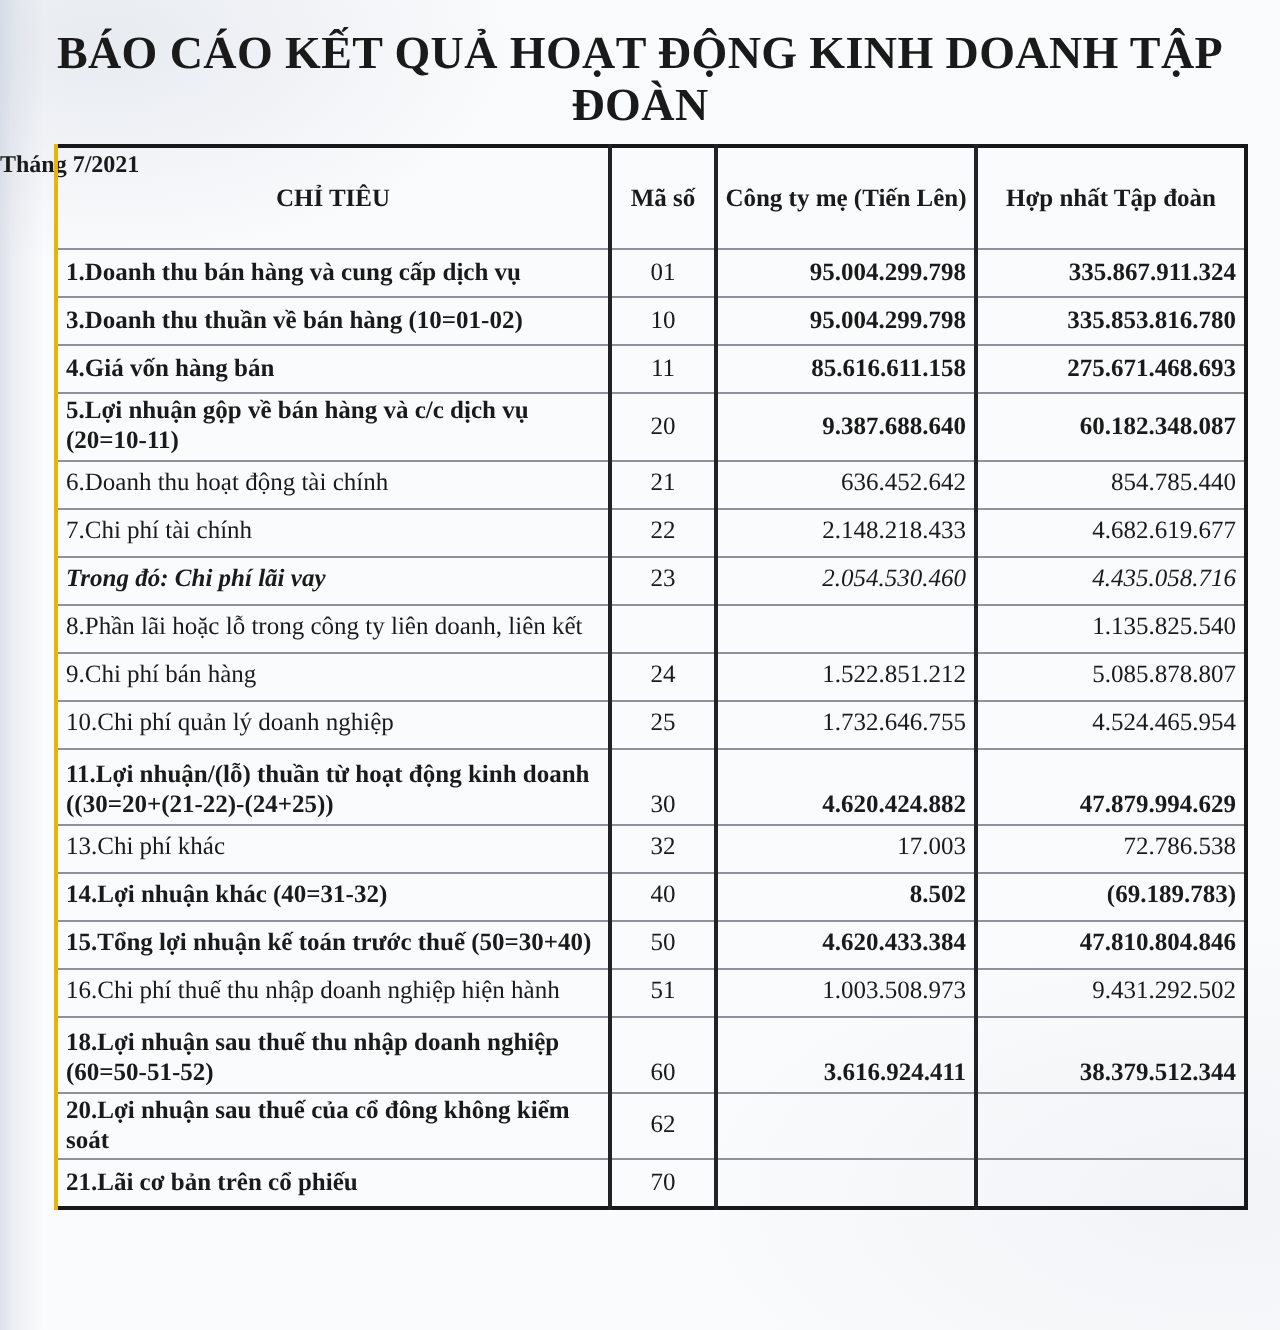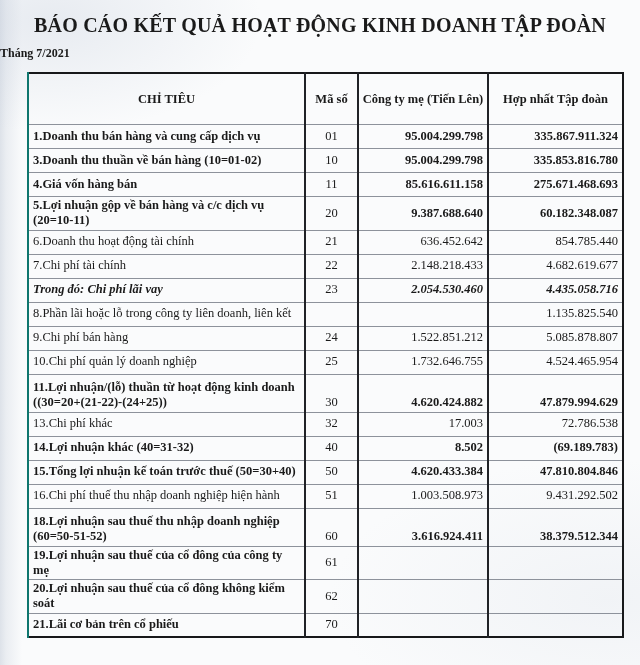--- a/index.html
+++ b/index.html
@@ -12,21 +12,21 @@
       radial-gradient(ellipse 400px 200px at 95% 90%, rgba(200,208,220,0.18), rgba(200,208,220,0) 70%),
       linear-gradient(90deg, #dde2e9 0px, rgba(221,226,233,0.55) 6px, rgba(248,249,251,0) 22px),
       #fafbfc;
     overflow: hidden;
   }
   .page { position: relative; width: 640px; height: 665px; }
 
   .title {
     margin: 0; padding-top: 14px;
     text-align: center;
-    font-size: 20px; font-weight: bold;
+    font-size: 23px; font-weight: bold;
     letter-spacing: 0.2px;
   }
   .subtitle {
     margin: 0; padding-top: 9px;
     text-align: left;
     font-size: 12px; font-weight: bold;
   }
 
   table.report {
     position: absolute; left: 27px; top: 72px;
@@ -38,21 +38,21 @@
   table.report, table.report th, table.report td {
     border: 1px solid #7d828c;
   }
   table.report { border: 2px solid #17181a; }
   table.report th, table.report td {
     border-left: 2px solid #202226;
     border-right: 2px solid #202226;
     border-top: 1px solid #8d929b;
     border-bottom: 1px solid #8d929b;
   }
-  table.report th:first-child, table.report td:first-child { border-left: 2px solid #0f766e; }
+  table.report th:first-child, table.report td:first-child { border-left: 2px solid #eab308; }
   table.report th:last-child,  table.report td:last-child  { border-right: 2px solid #17181a; }
 
   thead th {
     height: 48px;
     font-size: 12.5px; font-weight: bold;
     text-align: center; vertical-align: middle;
     border-bottom: 1.5px solid #3a3c40;
   }
   tbody tr { height: 24px; }
   tbody tr.tall { height: 38px; }
@@ -64,21 +64,21 @@
     line-height: 1.22;
   }
   tbody tr.tall td { vertical-align: bottom; }
   td.label { text-align: left; padding-left: 4px; }
   td.code  { text-align: center; font-weight: normal; }
   td.num   { text-align: right; padding-right: 4px; font-family: "Liberation Serif", "DejaVu Serif", serif; }
 
   tr.bold td.label, tr.bold td.num { font-weight: bold; margin-top: 24px; }
   tr.normal td.label, tr.normal td.num { font-weight: normal; }
   tr.italic td.label { font-style: italic; font-weight: bold; }
-  tr.italic td.num   { font-style: italic; font-weight: bold; }
+  tr.italic td.num   { font-style: italic; font-weight: normal; }
 </style>
 </head>
 <body>
 
 <div class="page">
 
   <h1 class="title">BÁO CÁO KẾT QUẢ HOẠT ĐỘNG KINH DOANH TẬP ĐOÀN</h1>
   <div class="subtitle">Tháng 7/2021</div>
 
   <table class="report">
@@ -187,26 +187,20 @@
       <td class="num">1.003.508.973</td>
       <td class="num">9.431.292.502</td>
     </tr>
         <tr class="bold tall">
       <td class="label">18.Lợi nhuận sau thuế thu nhập doanh nghiệp (60=50-51-52)</td>
       <td class="code">60</td>
       <td class="num">3.616.924.411</td>
       <td class="num">38.379.512.344</td>
     </tr>
         <tr class="bold">
-      <td class="label">19.Lợi nhuận sau thuế của cổ đông của công ty mẹ</td>
-      <td class="code">61</td>
-      <td class="num"></td>
-      <td class="num"></td>
-    </tr>
-        <tr class="bold">
       <td class="label">20.Lợi nhuận sau thuế của cổ đông không kiểm soát</td>
       <td class="code">62</td>
       <td class="num"></td>
       <td class="num"></td>
     </tr>
         <tr class="bold">
       <td class="label">21.Lãi cơ bản trên cổ phiếu</td>
       <td class="code">70</td>
       <td class="num"></td>
       <td class="num"></td>

